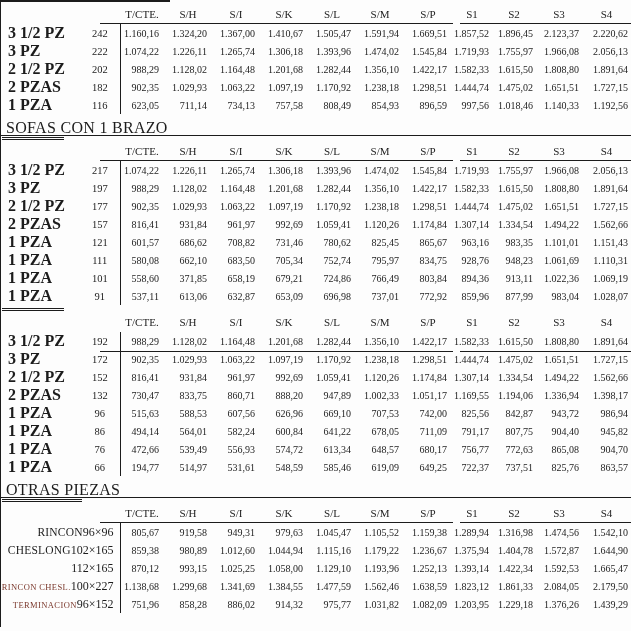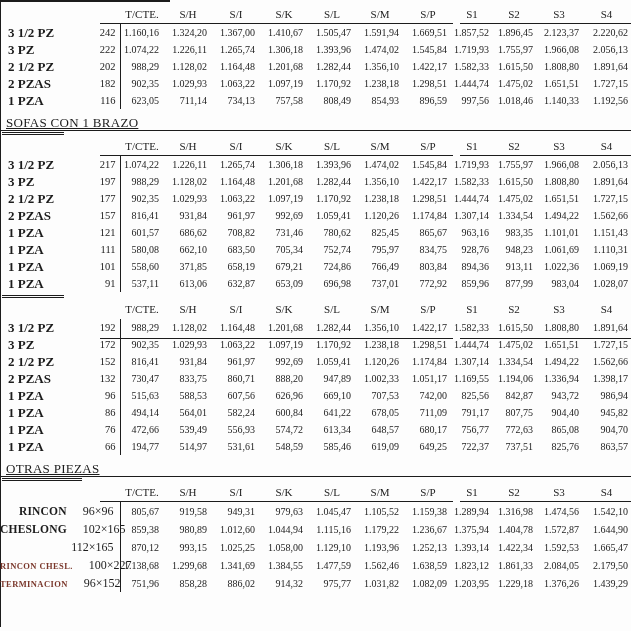--- a/index.html
+++ b/index.html
@@ -9,45 +9,45 @@
     position:relative; width:631px; height:631px; background:#fdfdfd;
     font-family:"Liberation Serif","DejaVu Serif",serif; color:var(--ink); overflow:hidden;
   }
   #top-rule   { position:absolute; left:0; top:0; width:170px; height:2px; background:var(--ink); }
   #left-border{ position:absolute; left:0; top:0; width:1px; height:627px; background:var(--ink); }
 
   .section { position:relative; margin-bottom:3px; }
   .sec-0 { padding-top:3px; }
 
   .sec-title {
-    font-size:13px; line-height:15px; padding:3px 0 0 6px; letter-spacing:0.3px;
-    border-bottom:1px solid var(--ink); white-space:nowrap;text-decoration:underline;
+    font-size:16px; line-height:15px; padding:3px 0 0 6px; letter-spacing:0.3px;
+    border-bottom:1px solid var(--ink); white-space:nowrap;
   }
   .double-rule {
     height:1px; width:62px; margin:1px 0 0 2px;
     border-top:1px solid var(--ink); border-bottom:1px solid var(--ink);
   }
   .sec-3 .double-rule { width:80px; }
 
   table.price-table { border-collapse:collapse; table-layout:fixed; width:631px; }
   thead th {
     box-sizing:border-box; height:21px; vertical-align:bottom; padding:0 0 4px 0;
     font-weight:normal; font-size:11px; text-align:center; white-space:nowrap;
   }
   tbody td {
     box-sizing:border-box; height:17px; vertical-align:middle;
     font-size:10px; text-align:right; padding:0 5px 0 0; white-space:nowrap;
   }
   .sec-3 tbody td { height:18px; }
-  td.label { text-align:left; font-weight:bold; font-size:13px; padding:0 0 0 8px; }
-  td.num   { font-size:10.5px; padding-right:4px; }
+  td.label { text-align:left; font-weight:bold; font-size:16px; padding:0 0 0 8px; }
+  td.num   { font-size:10.5px; padding-right:4px;text-align:center; }
   td.val.first { border-left:1px solid var(--ink); }
   td.val.scol  { padding-right:3px; }
   td.olabel { text-align:right; padding:0 6px 0 0; }
-  .oname { font-weight:bold; font-size:11.5px; letter-spacing:0.2px; margin-right:16px; }
+  .oname { font-weight:normal; font-size:11.5px; letter-spacing:0.2px; margin-right:0; }
   .oname.caps { font-size:8.5px; color:var(--accent); letter-spacing:0.4px; }
   .osize { font-size:12px; }
 
   .hrule { position:absolute; height:1px; background:var(--ink); }
   .hr1 { left:100px; width:353px; }
   .hr2 { left:460px; width:171px; }
   .sec-0 .hrule { top:23px; }
   .has-title .hrule { top:43px; }
 </style>
 </head>

